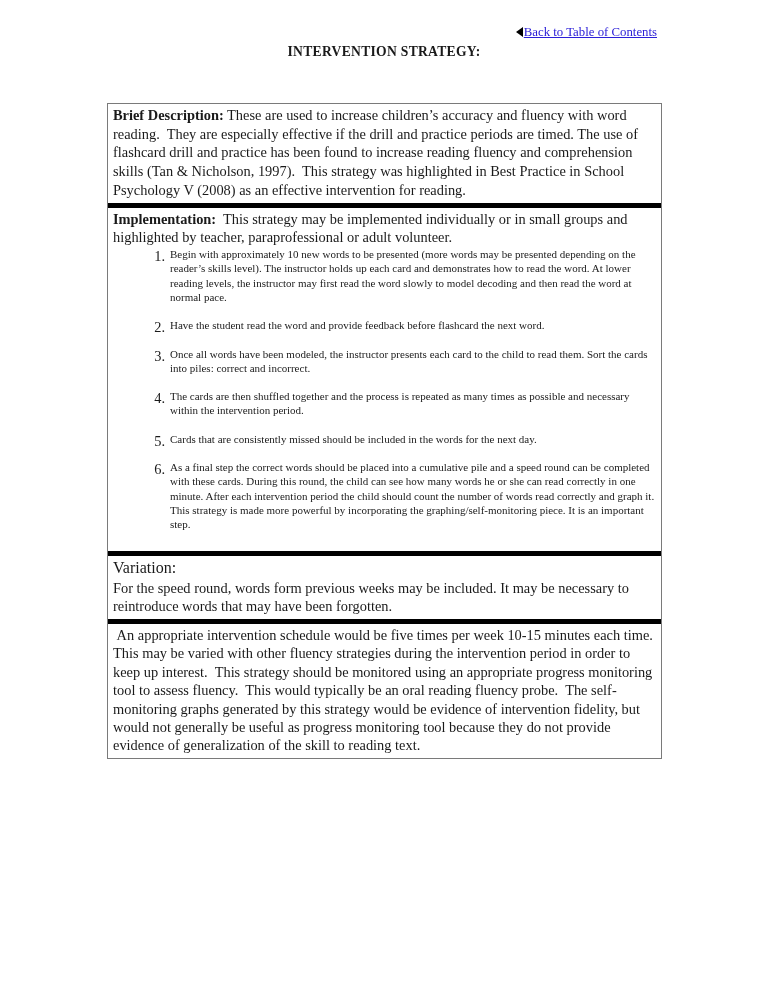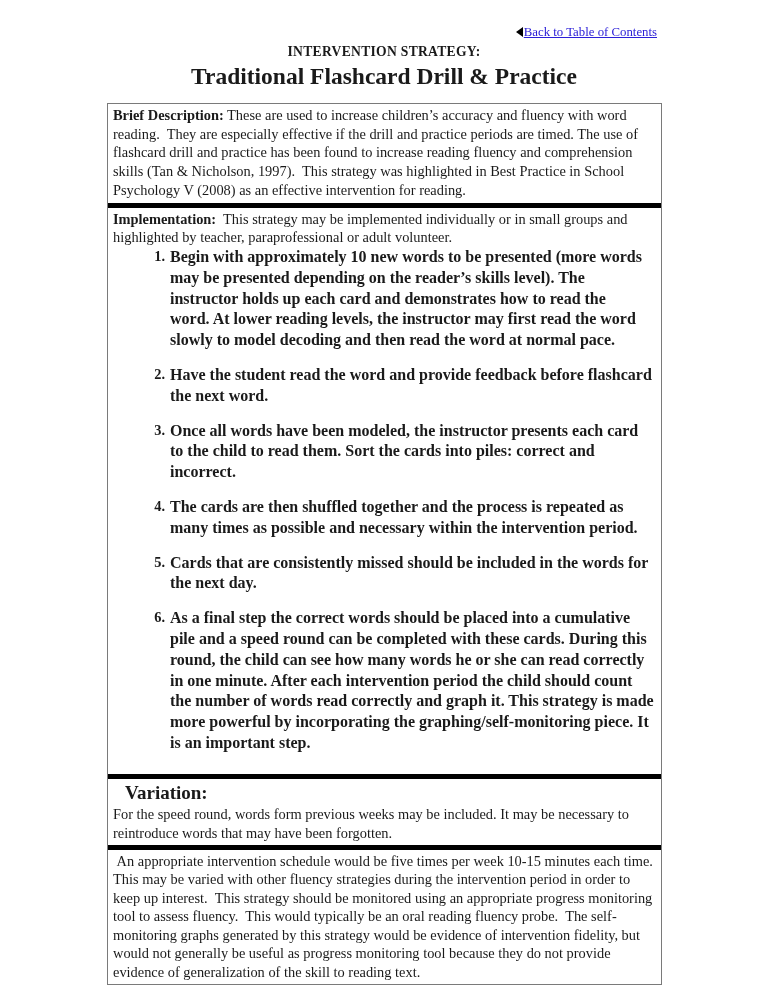--- a/index.html
+++ b/index.html
@@ -109,65 +109,62 @@
   }
   ol.steps {
     margin: 0;
     padding: 0 6px 0 0;
     list-style: none;
     counter-reset: step;
   }
   ol.steps li {
     counter-increment: step;
     position: relative;
-    font-size: 16px;
+    font-size: 11px;
     line-height: 1.30;
     padding-left: 62px;
     margin-bottom: 14px;
-    font-weight: bold;
   }
   ol.steps li:last-child { margin-bottom: 0; }
   ol.steps li::before {
     content: counter(step) ".";
     position: absolute;
     left: 41px;
     top: 0;
     width: 16px;
     text-align: right;
     font-size: 14.4px;
   }
   ol.steps li.narrow { padding-right: 12px; }
   .impl-pad-bottom { height: 20px; }
 
   
   .block-label {
-    font-weight: bold;
-    font-size: 19px;
+    font-weight: normal;
+    font-size: 16px;
     line-height: 1.28;
-    margin-left: 12px;
   }
   .block-body {
     font-size: 14.4px;
     line-height: 1.28;
   }
   .pre-space { white-space: pre-wrap; }
 </style>
 </head>
 <body>
 
 <div class="page">
 
   <div class="toc-link-wrap">
     <span class="toc-triangle"></span>
     <a class="toc-link" href="#">Back to Table of Contents</a>
   </div>
 
   <div class="title-block">
     <p class="subtitle">INTERVENTION STRATEGY:</p>
-    <h1 class="main-title">Traditional Flashcard Drill &amp; Practice</h1>
   </div>
 
   <div class="doc-table">
 
     <div class="row">
       <div class="cell">
         <span class="lbl">Brief Description:</span><span class="pre-space"> These are used to increase children’s accuracy and fluency with word reading.  They are especially effective if the drill and practice periods are timed. The use of flashcard drill and practice has been found to increase reading fluency and comprehension skills (Tan &amp; Nicholson, 1997).  This strategy was highlighted in Best Practice in School Psychology V (2008) as an effective intervention for reading.</span>
       </div>
     </div>
 

